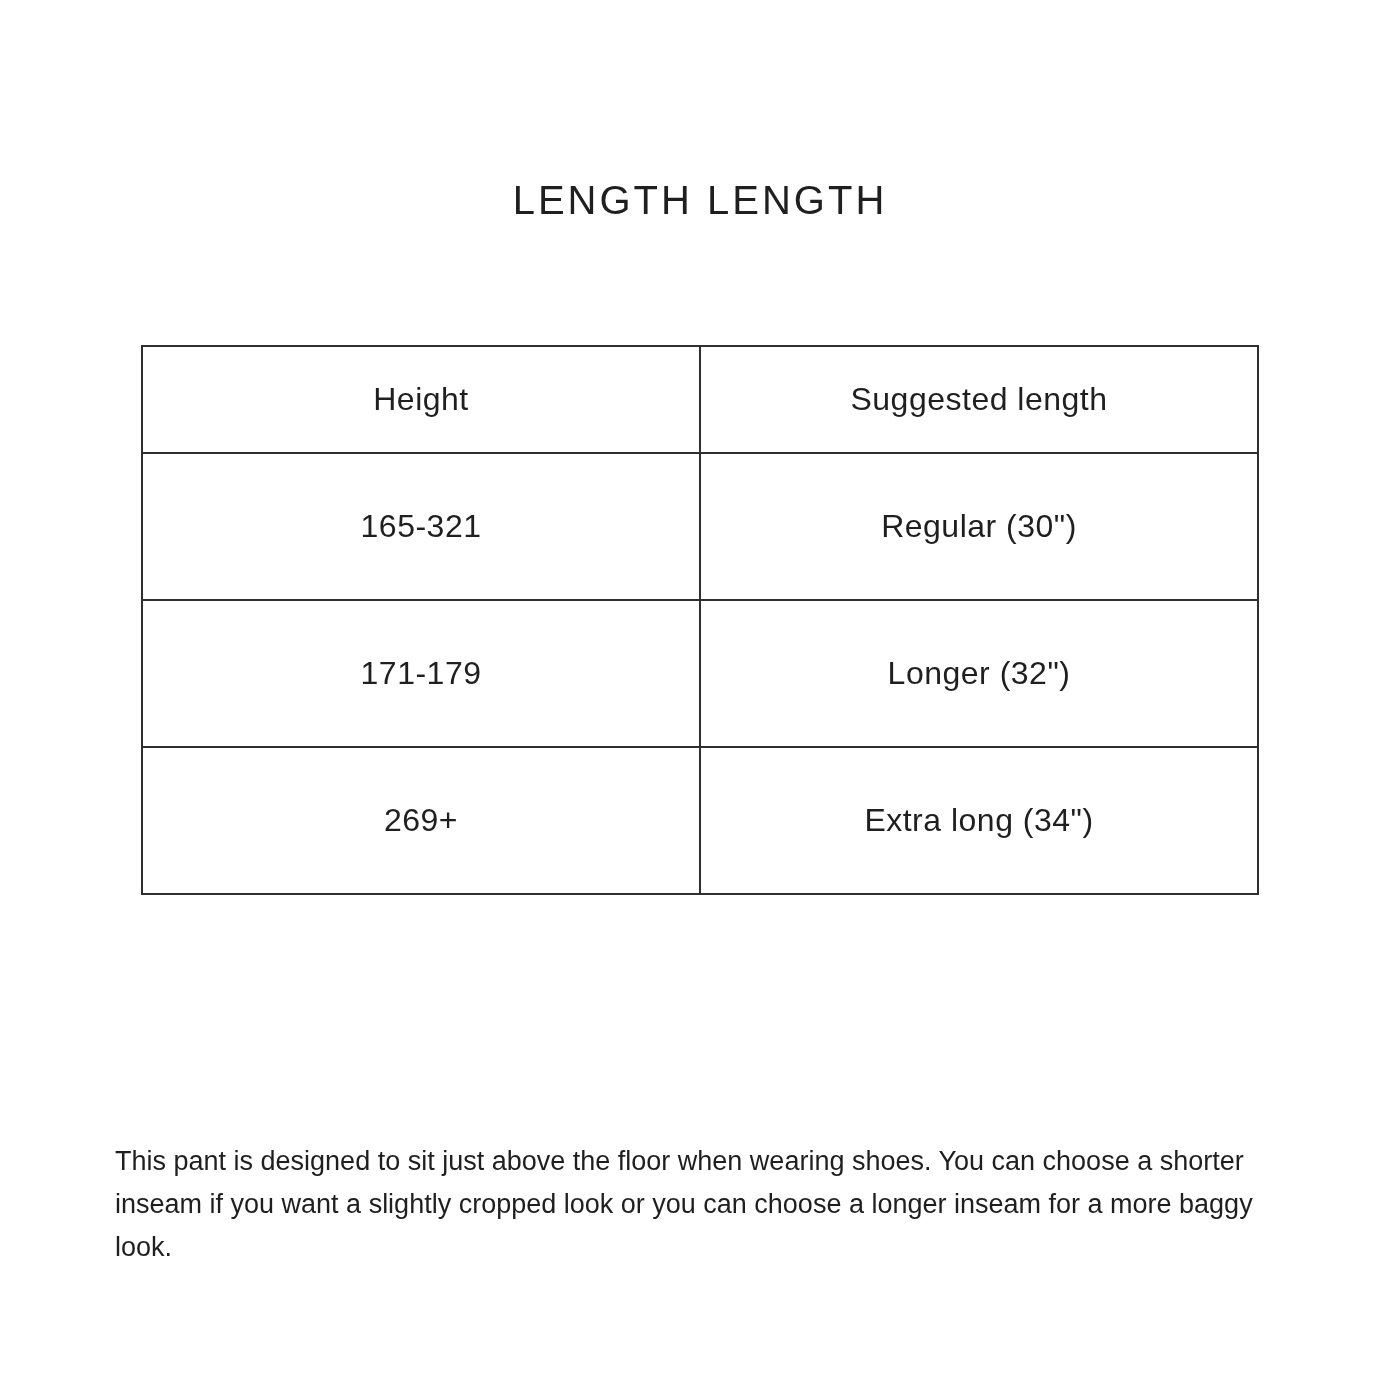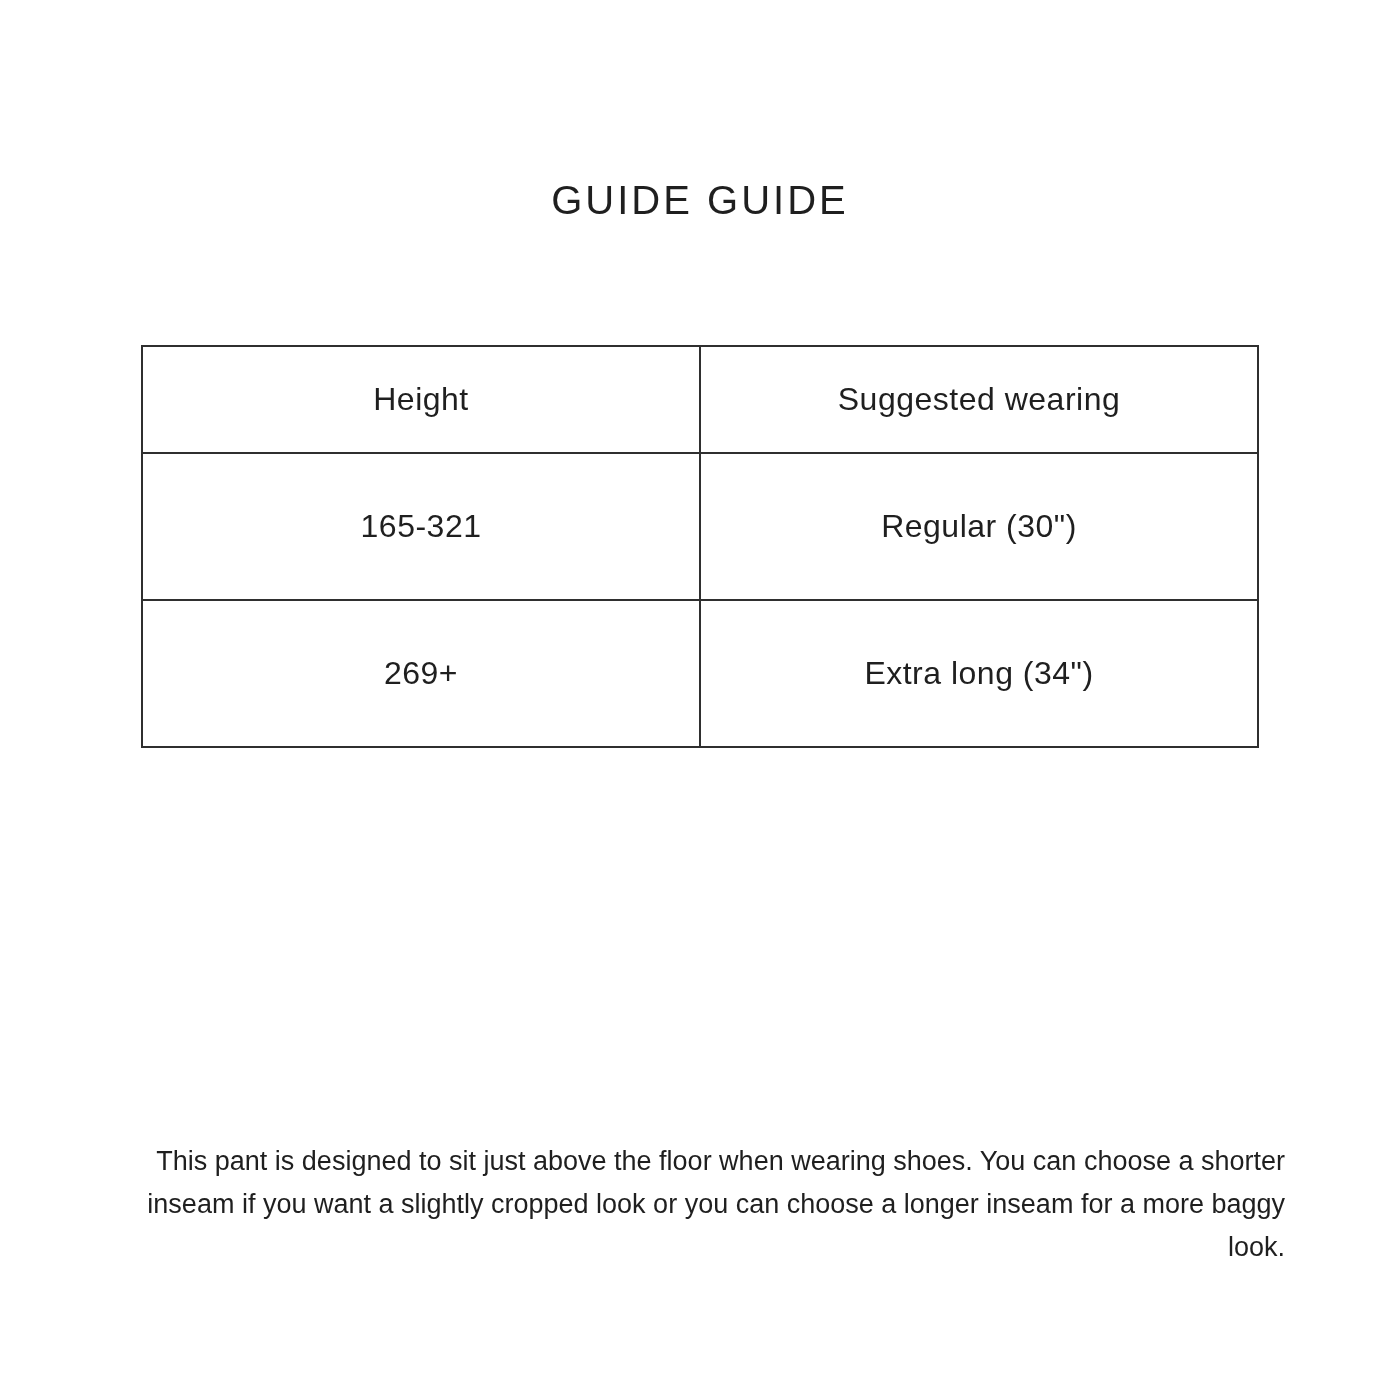--- a/index.html
+++ b/index.html
@@ -53,45 +53,49 @@
   }
   table.length-table tbody td {
     height: 147px;
   }
   .length-note {
     position: absolute;
     top: 1140px;
     left: 115px;
     width: 1170px;
     margin: 0;
-    text-align: right;
+    text-align: left;
     font-size: 27px;
     line-height: 43px;
     font-weight: 400;
     color: #1f1f1f;
   }
 </style>
 </head>
 <body>
 
 <div>
 
-  <h1 class="page-title">GUIDE GUIDE</h1>
+  <h1 class="page-title">LENGTH LENGTH</h1>
 
   <table class="length-table">
     <thead>
       <tr>
         <th>Height</th>
-        <th>Suggested wearing</th>
+        <th>Suggested length</th>
       </tr>
     </thead>
     <tbody>
       <tr>
         <td>165-321</td>
         <td>Regular (30")</td>
+      </tr>
+      <tr>
+        <td>171-179</td>
+        <td>Longer (32")</td>
       </tr>
       <tr>
         <td>269+</td>
         <td>Extra long (34")</td>
       </tr>
     </tbody>
   </table>
 
   <p class="length-note">This pant is designed to sit just above the floor when wearing shoes. You can choose a shorter inseam if you want a slightly cropped look or you can choose a longer inseam for a more baggy look.</p>
 

